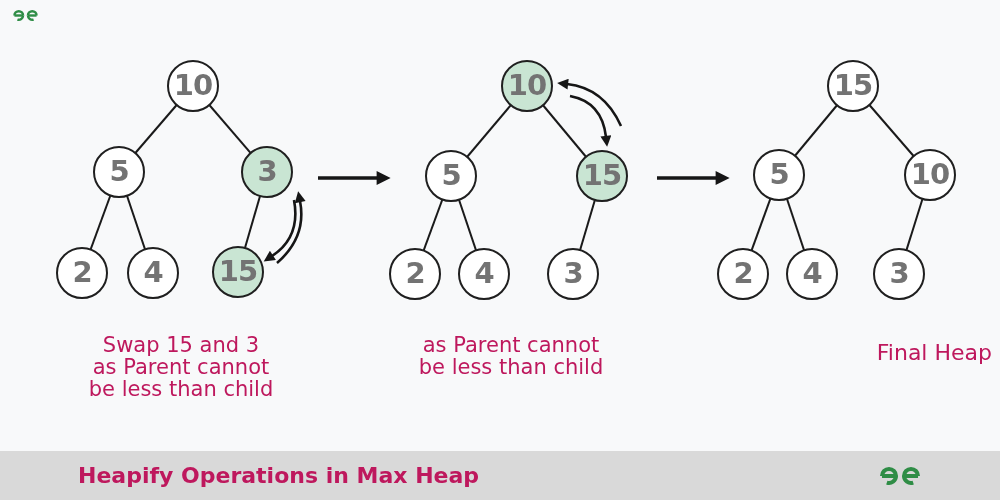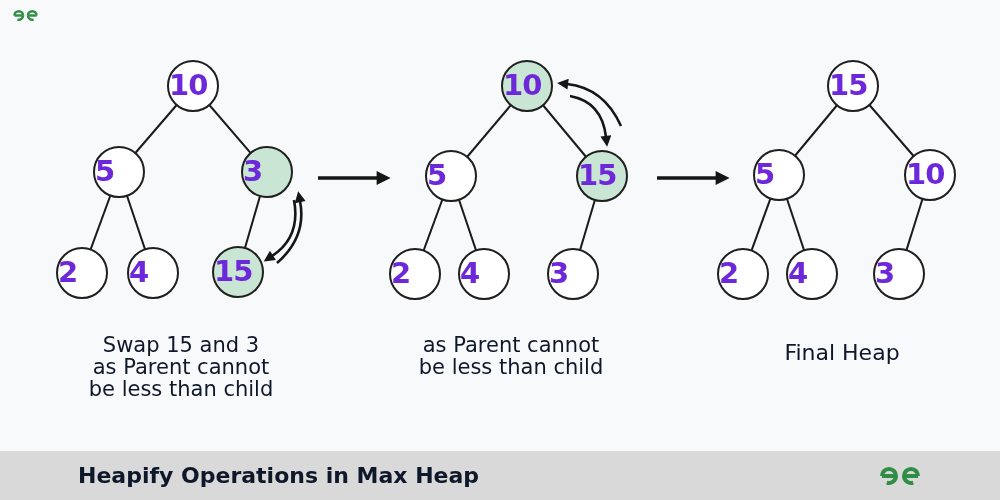--- a/index.html
+++ b/index.html
@@ -8,38 +8,38 @@
     background:#f8f9fa;
     font-family:"DejaVu Sans","Liberation Sans",sans-serif;
     position:relative;overflow:hidden;
   }
   .canvas{position:absolute;left:0;top:0;z-index:0;}
   .node{
     position:absolute;z-index:2;
     width:52px;height:52px;border-radius:50%;
     border:2px solid #1f1f1f;box-sizing:border-box;
     background:#ffffff;
-    font-weight:bold;font-size:29px;color:#6d28d9;
-    text-align:left;line-height:46px;letter-spacing:-1px;
+    font-weight:bold;font-size:29px;color:#737373;
+    text-align:center;line-height:46px;letter-spacing:-1px;
   }
   .node.hl{background:#c9e5d3;}
   .caption{
     position:absolute;z-index:2;width:300px;
-    text-align:center;color:#0f172a;
+    text-align:center;color:#be185d;
     font-size:21px;line-height:22px;
   }
-  .caption.big{font-size:22px;}
+  .caption.big{font-size:22px;text-align:right;}
   .watermark{position:absolute;left:12px;top:8px;z-index:3;}
   .footer{
     position:absolute;left:0;top:451px;width:1000px;height:49px;
     background:#d9d9d9;z-index:4;
   }
   .footer-title{
     position:absolute;left:78px;top:0;height:49px;line-height:49px;
-    font-weight:bold;font-size:22px;color:#0f172a;text-align:center;
+    font-weight:bold;font-size:22px;color:#be185d;text-align:center;
   }
   .footer-logo{position:absolute;right:78px;top:13px;}
 </style>
 </head>
 <body>
 
 <svg class="canvas" width="1000" height="455">
   <defs>
     <marker id="headBig" viewBox="0 0 10 10" refX="1" refY="5" markerWidth="16" markerHeight="14" markerUnits="userSpaceOnUse" orient="auto">
       <path d="M0 0 L10 5 L0 10 z" fill="#161616"></path>

